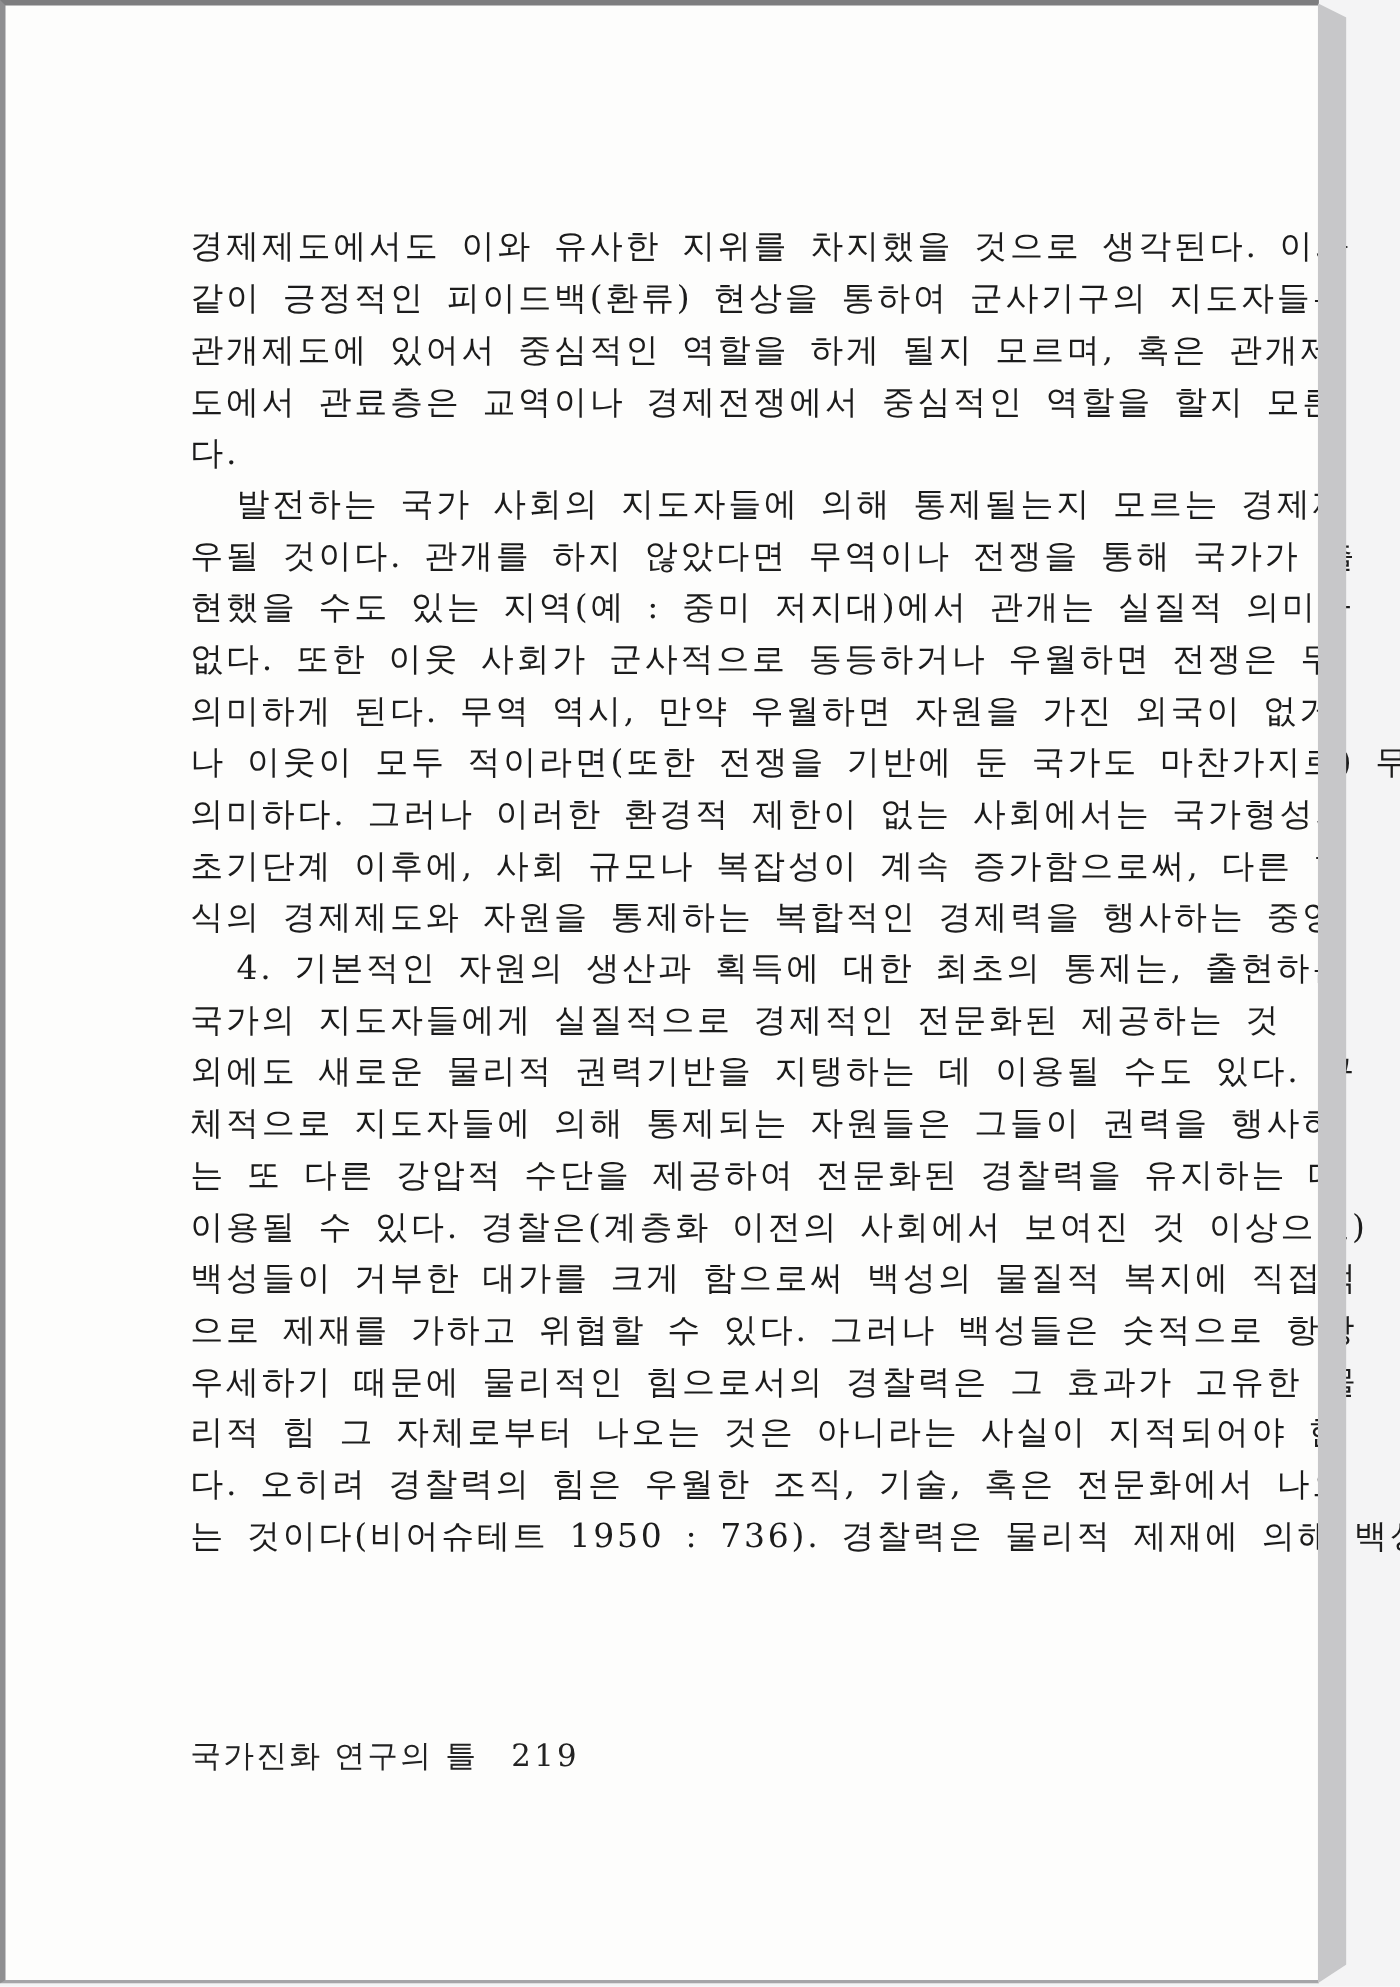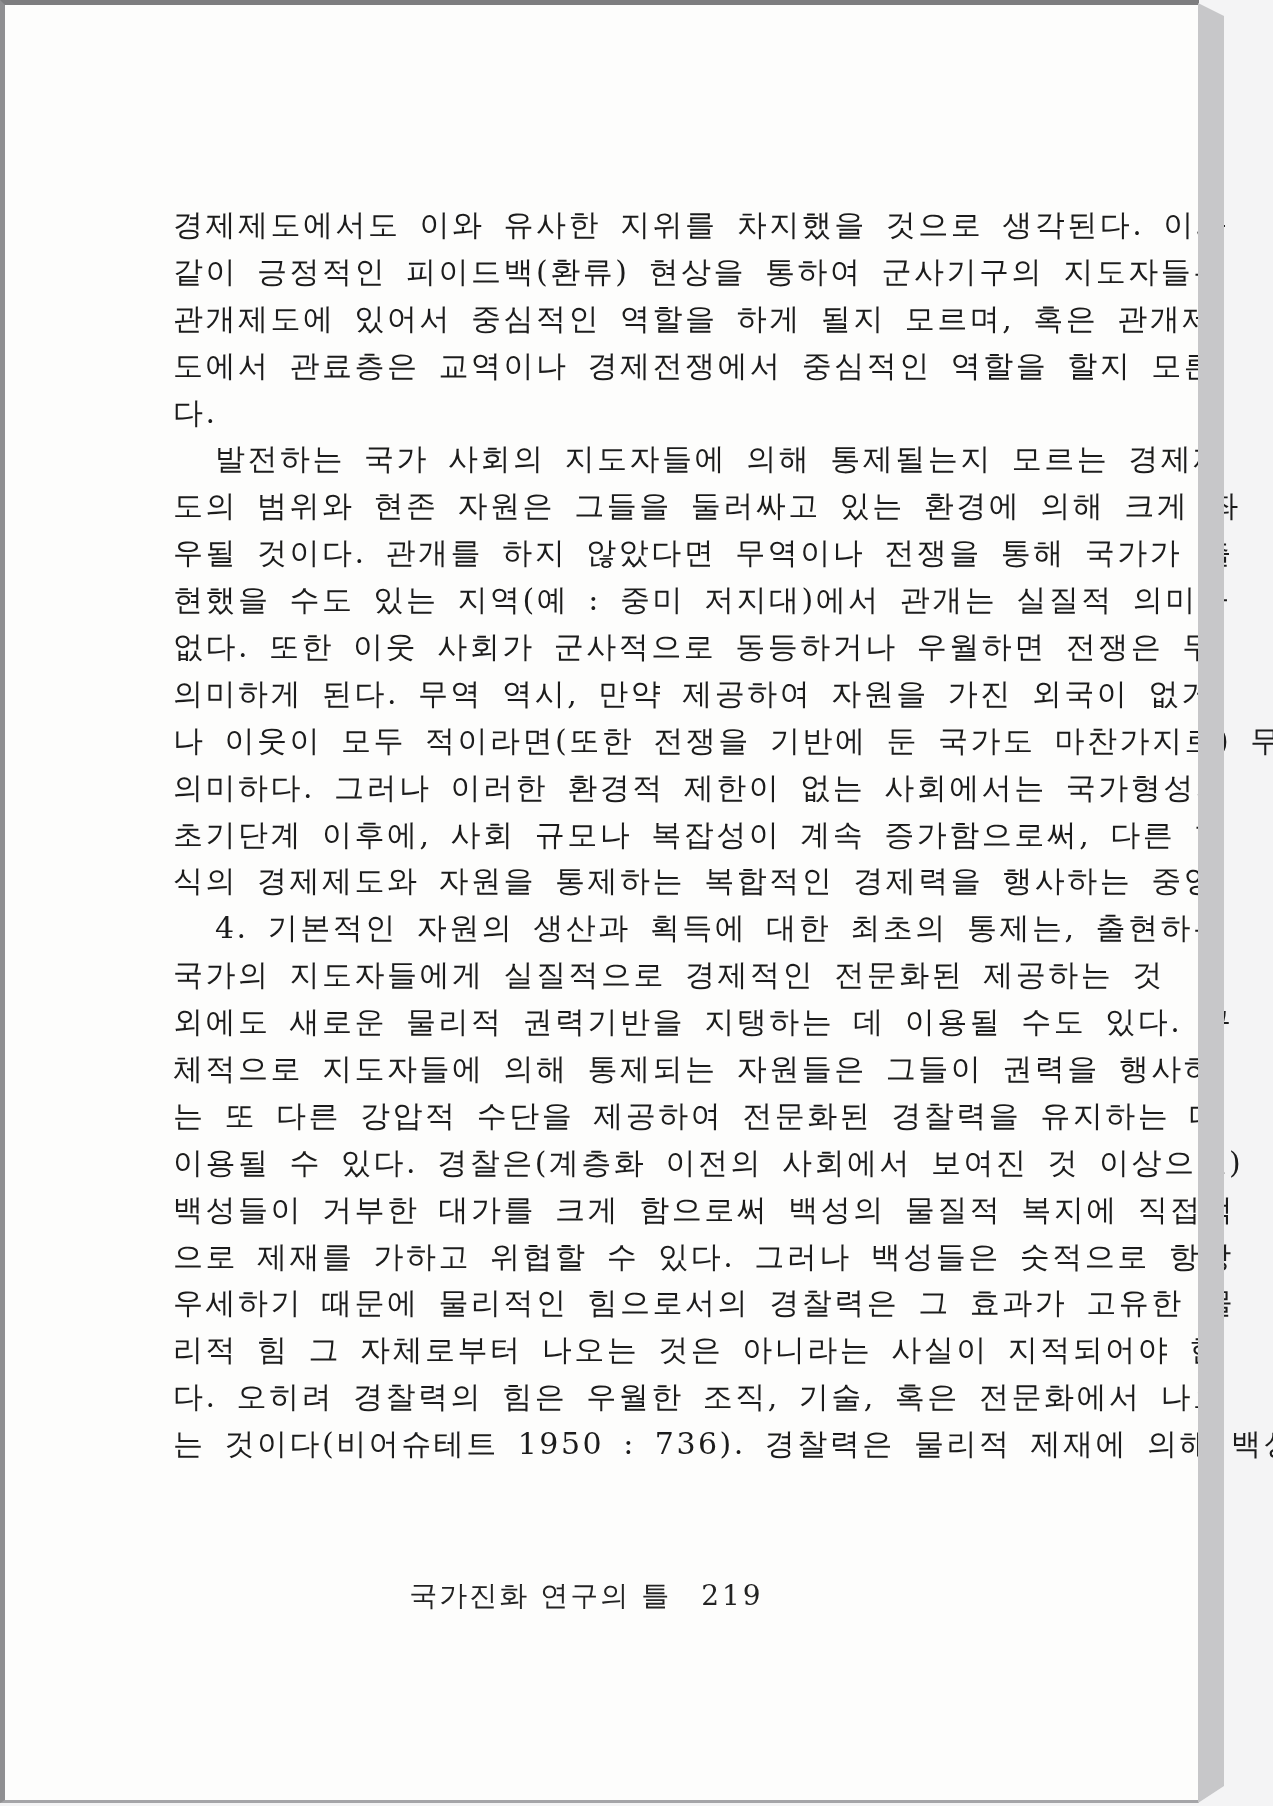--- a/index.html
+++ b/index.html
@@ -67,21 +67,21 @@
     text-align: left;
     text-align-last: left;
   }
   .running-footer {
     position: absolute;
     left: 168px;
     top: 1572px;
     width: 877px;
     box-sizing: border-box;
     padding-right: 50px;
-    text-align: center;
+    text-align: left;
     font-size: 28px;
     letter-spacing: 2px;
     color: #232323;
   }
   .running-footer .page-number {
     display: inline-block;
     margin-left: 30px;
     letter-spacing: 3px;
   }
 </style>
@@ -90,25 +90,24 @@
 
 <div class="scan-root">
   <div class="book-page">
     <div class="text-block">
       <div class="line">경제제도에서도 이와 유사한 지위를 차지했을 것으로 생각된다. 이와</div>
       <div class="line">같이 긍정적인 피이드백(환류) 현상을 통하여 군사기구의 지도자들은</div>
       <div class="line">관개제도에 있어서 중심적인 역할을 하게 될지 모르며, 혹은 관개제</div>
       <div class="line">도에서 관료층은 교역이나 경제전쟁에서 중심적인 역할을 할지 모른</div>
       <div class="line nofill">다.</div>
       <div class="line indent">발전하는 국가 사회의 지도자들에 의해 통제될는지 모르는 경제제</div>
-      <div class="line">도의 범위와 현존 자원은 그들을 둘러싸고 있는 환경에 의해 크게 좌</div>
       <div class="line">우될 것이다. 관개를 하지 않았다면 무역이나 전쟁을 통해 국가가 출</div>
       <div class="line">현했을 수도 있는 지역(예 : 중미 저지대)에서 관개는 실질적 의미가</div>
       <div class="line">없다. 또한 이웃 사회가 군사적으로 동등하거나 우월하면 전쟁은 무</div>
-      <div class="line">의미하게 된다. 무역 역시, 만약 제공하여 자원을 가진 외국이 없거</div>
+      <div class="line">의미하게 된다. 무역 역시, 만약 우월하면 자원을 가진 외국이 없거</div>
       <div class="line">나 이웃이 모두 적이라면(또한 전쟁을 기반에 둔 국가도 마찬가지로) 무</div>
       <div class="line">의미하다. 그러나 이러한 환경적 제한이 없는 사회에서는 국가형성의</div>
       <div class="line">초기단계 이후에, 사회 규모나 복잡성이 계속 증가함으로써, 다른 형</div>
       <div class="line">식의 경제제도와 자원을 통제하는 복합적인 경제력을 행사하는 중앙</div>
       <div class="line indent">4. 기본적인 자원의 생산과 획득에 대한 최초의 통제는, 출현하는</div>
       <div class="line">국가의 지도자들에게 실질적으로 경제적인 전문화된 제공하는 것</div>
       <div class="line">외에도 새로운 물리적 권력기반을 지탱하는 데 이용될 수도 있다. 구</div>
       <div class="line">체적으로 지도자들에 의해 통제되는 자원들은 그들이 권력을 행사하</div>
       <div class="line">는 또 다른 강압적 수단을 제공하여 전문화된 경찰력을 유지하는 데</div>
       <div class="line">이용될 수 있다. 경찰은(계층화 이전의 사회에서 보여진 것 이상으로)</div>

